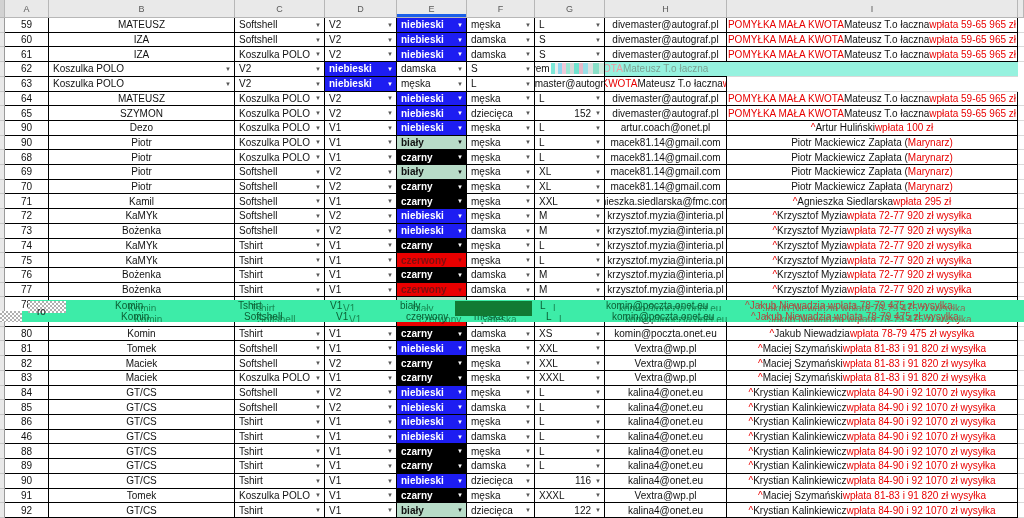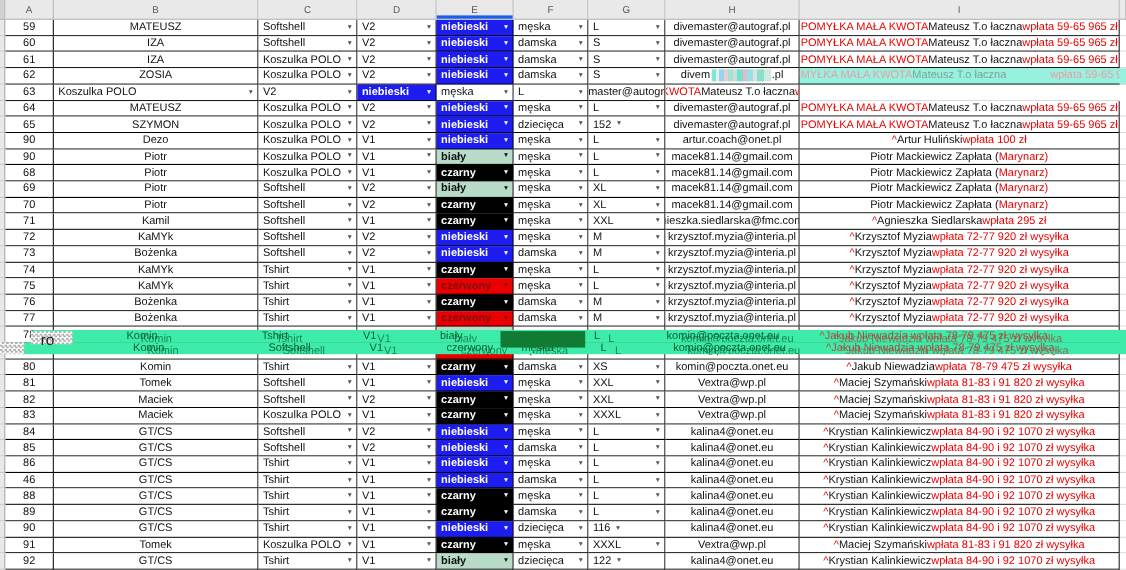--- a/index.html
+++ b/index.html
@@ -21,38 +21,38 @@
   .cell { border-right: 1px solid #000; border-bottom: 1px solid #000; overflow: hidden; white-space: nowrap;
           display: flex; align-items: center; font-size: 10px; color: #111; padding: 0 2px; background: #fff; }
   .rowhead { background: #e9e9e9; border-right: 1px solid #9a9a9a; border-bottom: 1px solid #c6c6c6; }
   .rsliver { background: #fff; border-right: none; border-bottom: 1px solid #d9d9d9; }
   .c-num { justify-content: center; }
   .c-name { justify-content: center; }
   .c-drop { justify-content: flex-start; padding-left: 4px; }
   .c-email, .c-note { justify-content: center; padding: 0 1px; }
   .arrow { margin-left: auto; font-size: 6px; color: #555; flex: 0 0 auto; padding-right: 1px; }
   .c-color { font-weight: bold; padding-left: 4px; }
-  .c-size-num { justify-content: flex-start; }
+  .c-size-num { justify-content: flex-end; }
   .c-size-num .arrow { margin-left: 4px; }
   .note-seg-r { color: #e80000; }
   .note-seg-k { color: #111; }
 
   
   .noise { display: inline-block; width: 54px; height: 11px; margin: 0 1px; flex: 0 0 auto;
     background: linear-gradient(90deg,#7de8d8 0 7%,#ececec 7% 13%,#8fd8f0 13% 20%,#f0c8d8 20% 27%,#9ae8d4 27% 36%,
       #d8d8d8 36% 43%,#6fe3cf 43% 52%,#e8b8c8 52% 60%,#98e0e8 60% 69%,#e0e0e0 69% 77%,#88e0c8 77% 88%,#cfeade 88% 100%); }
 
   
   .artifact { position: absolute; pointer-events: none; }
   .band { position: absolute; overflow: hidden; }
   .ghost { position: absolute; top: 0; font-size: 10px; white-space: nowrap; }
   .g-dark { color: #0b5e33; text-shadow: 13px 3px 0 rgba(8,94,46,0.7); }
   .g-red  { color: #b24a42; text-shadow: 13px 3px 0 rgba(164,62,52,0.7); }
   .checker { position: absolute; background: repeating-conic-gradient(#b0b0b0 0% 25%, #ffffff 0% 50%) 0 0 / 4px 4px; }
-  .checker span { position: relative; font-size: 14px; color: #222; left: 9px; top: 0px; }
+  .checker span { position: relative; font-size: 10px; color: #222; left: 9px; top: 0px; }
 </style>
 </head>
 <body>
 
 <div id="viewport">
 
   <div class="grid-row hdr">
     <div class="hcell hcorner"></div>
 
     <div id="hdr-cells" style="display:contents"><div class="hcell">A</div><div class="hcell">B</div><div class="hcell">C</div><div class="hcell">D</div><div class="hcell">E<div class="sel-underline"></div></div><div class="hcell">F</div><div class="hcell">G</div><div class="hcell">H</div><div class="hcell">I</div></div>
@@ -107,21 +107,20 @@
         <div class="cell c-note">
           <span class="note-seg-r">POMYŁKA MAŁA KWOTA</span>
           <span class="note-seg-k">  Mateusz T.o łaczna </span>
           <span class="note-seg-r">wpłata 59-65 965  zł</span>
         </div>
         <div class="cell rsliver"></div>
       </div>
       <div class="grid-row data-row">
         <div class="cell rowhead"></div>
         <div class="cell c-num">62</div>
-        <div class="cell c-name">ZOSIA</div>
         <div class="cell c-drop">Koszulka POLO<span class="arrow">▼</span></div>
         <div class="cell c-drop">V2<span class="arrow">▼</span></div>
         <div class="cell c-drop c-color" style="background: rgb(29, 29, 242); color: rgb(255, 255, 255);">niebieski<span class="arrow" style="color: rgb(255, 255, 255);">▼</span></div>
         <div class="cell c-drop">damska<span class="arrow">▼</span></div>
         <div class="cell c-drop">S<span class="arrow">▼</span></div>
         <div class="cell c-email">
           <span>divem</span>
           <span class="noise"></span>
           <span>.pl</span>
         </div>

